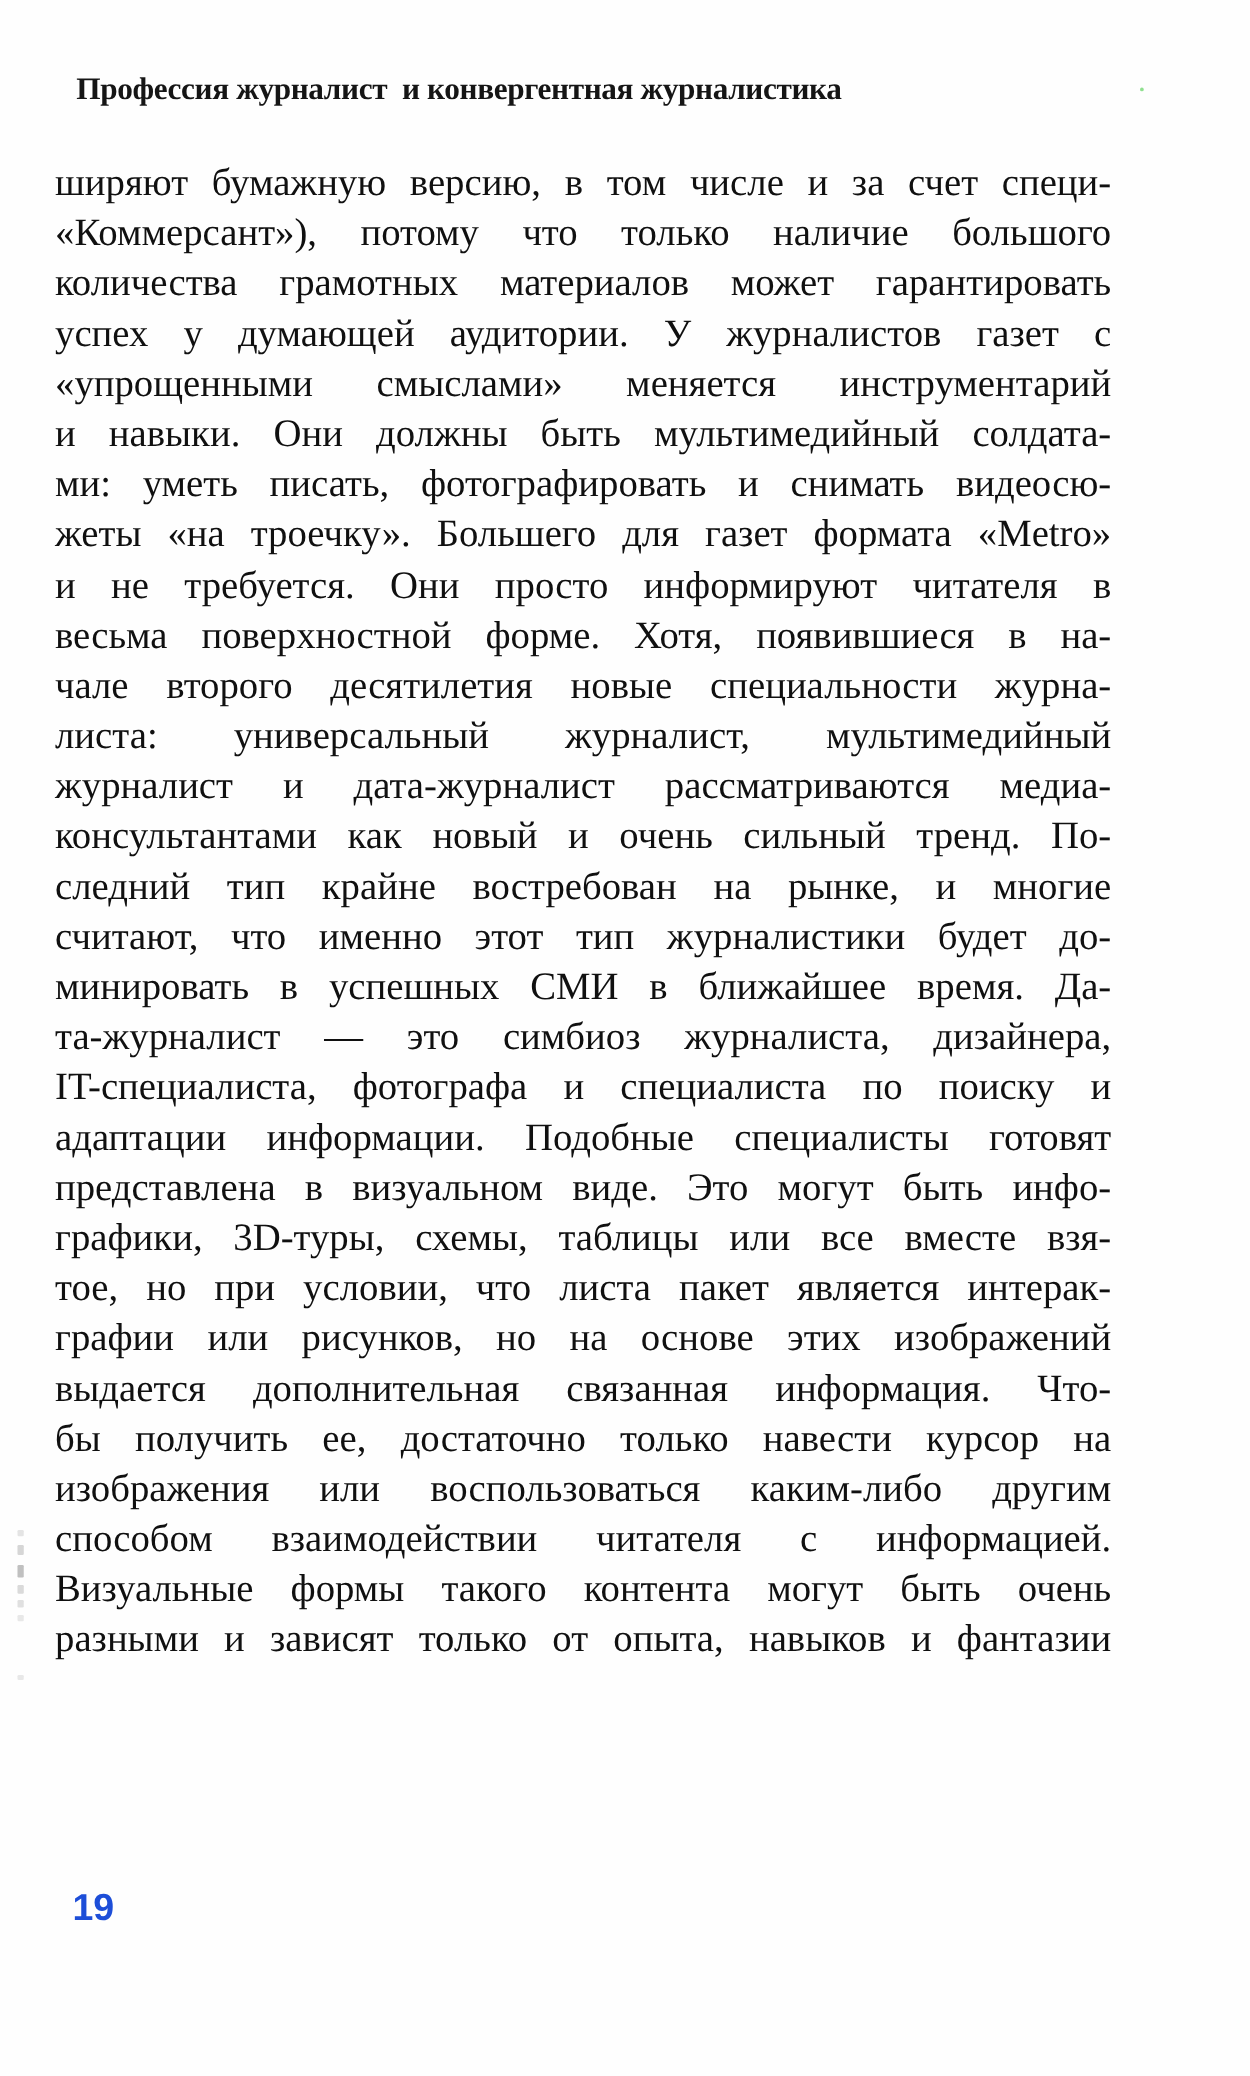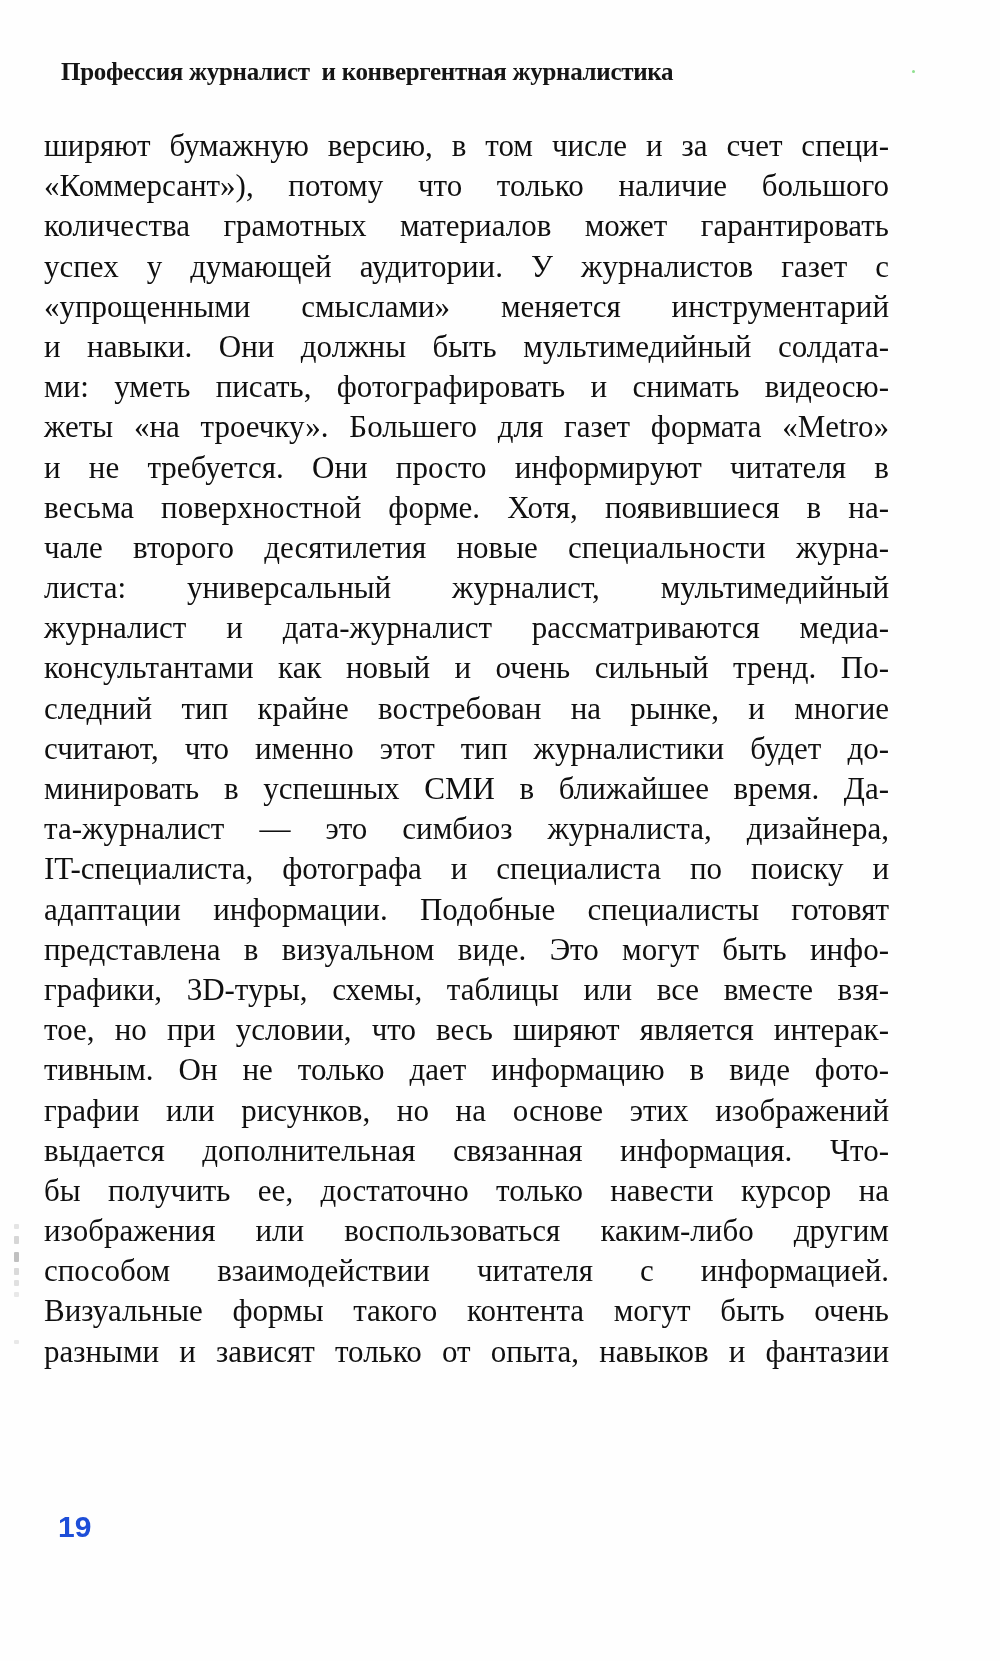--- a/index.html
+++ b/index.html
@@ -105,22 +105,21 @@
       <div class="line"><span>журналист и дата-журналист рассматриваются медиа-</span></div>
       <div class="line"><span>консультантами как новый и очень сильный тренд. По-</span></div>
       <div class="line"><span>следний тип крайне востребован на рынке, и многие</span></div>
       <div class="line"><span>считают, что именно этот тип журналистики будет до-</span></div>
       <div class="line"><span>минировать в успешных СМИ в ближайшее время. </span><span class="it">Да-</span></div>
       <div class="line"><span class="it">та-журналист — это симбиоз журналиста, дизайнера,</span></div>
       <div class="line"><span class="it">IT-специалиста, фотографа и специалиста по поиску и</span></div>
       <div class="line"><span class="it">адаптации информации.</span><span> Подобные специалисты готовят</span></div>
       <div class="line"><span>представлена в визуальном виде. Это могут быть инфо-</span></div>
       <div class="line"><span>графики, 3D-туры, схемы, таблицы или все вместе взя-</span></div>
-      <div class="line"><span>тое, но при условии, что весь ширяют является интерак-</span></div>
-      <div class="line"><span>тивным. Он не только дает информацию в виде фото-</span></div>
+      <div class="line"><span>тое, но при условии, что листа пакет является интерак-</span></div>
       <div class="line"><span>графии или рисунков, но на основе этих изображений</span></div>
       <div class="line"><span>выдается дополнительная связанная информация. Что-</span></div>
       <div class="line"><span>бы получить ее, достаточно только навести курсор на</span></div>
       <div class="line"><span>изображения или воспользоваться каким-либо другим</span></div>
       <div class="line"><span>способом взаимодействии читателя с информацией.</span></div>
       <div class="line"><span>Визуальные формы такого контента могут быть очень</span></div>
       <div class="line"><span>разными и зависят только от опыта, навыков и фантазии</span></div>
     </div>
 
   <div class="page-number">19</div>

